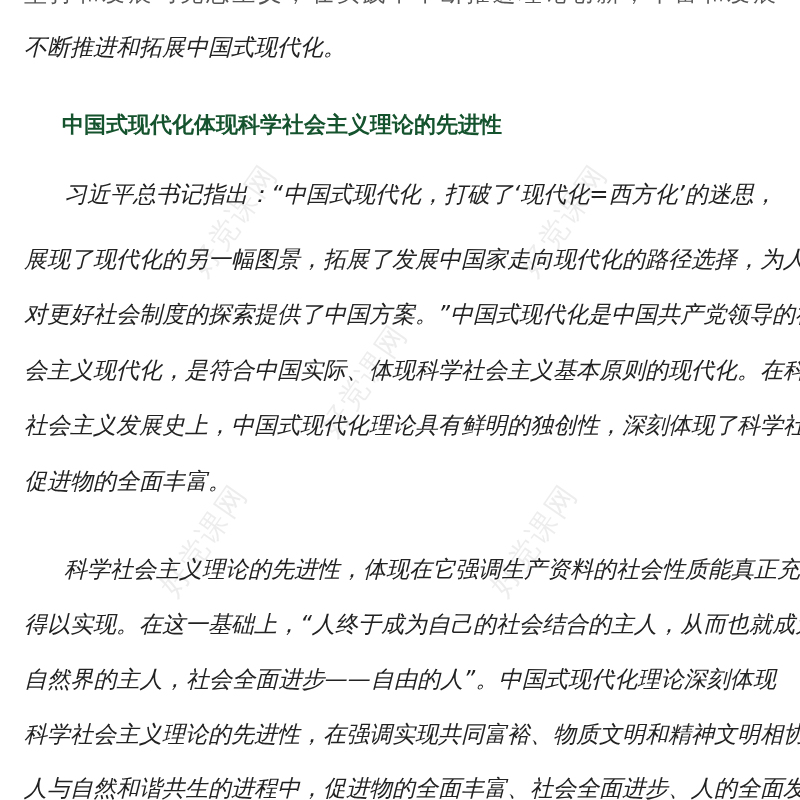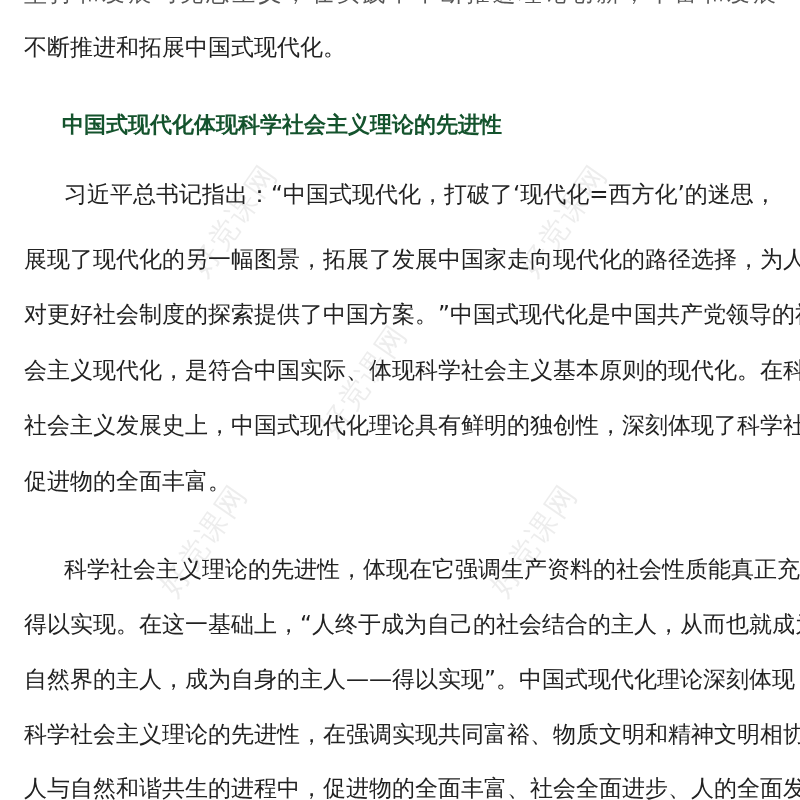--- a/index.html
+++ b/index.html
@@ -27,20 +27,21 @@
       left: 24px;
       width: 752px;
       font-size: 23px;
       line-height: 30px;
       height: 30px;
       white-space: nowrap;
       text-align: justify;
       text-align-last: justify;
       letter-spacing: 0px;
       color: #222222;
+      font-style: italic;
     }
     .line.last {
       text-align-last: left;
     }
     .line.indent {
       left: 64px;
       width: 712px;
     }
     .heading {
       position: absolute;
@@ -94,17 +95,17 @@
 
   <div class="line indent" style="top:179px;">习近平总书记指出：“中国式现代化，打破了‘现代化=西方化’的迷思，</div>
   <div class="line" style="top:244px;">展现了现代化的另一幅图景，拓展了发展中国家走向现代化的路径选择，为人类</div>
   <div class="line" style="top:299px;">对更好社会制度的探索提供了中国方案。”中国式现代化是中国共产党领导的社</div>
   <div class="line" style="top:355px;">会主义现代化，是符合中国实际、体现科学社会主义基本原则的现代化。在科学</div>
   <div class="line" style="top:410px;">社会主义发展史上，中国式现代化理论具有鲜明的独创性，深刻体现了科学社会</div>
   <div class="line last" style="top:466px;">促进物的全面丰富。</div>
 
   <div class="line indent" style="top:554px;">科学社会主义理论的先进性，体现在它强调生产资料的社会性质能真正充分</div>
   <div class="line" style="top:609px;">得以实现。在这一基础上，“人终于成为自己的社会结合的主人，从而也就成为</div>
-  <div class="line" style="top:664px;">自然界的主人，成为自身的主人——得以实现”。中国式现代化理论深刻体现</div>
+  <div class="line" style="top:664px;">自然界的主人，社会全面进步——自由的人”。中国式现代化理论深刻体现</div>
   <div class="line" style="top:719px;">科学社会主义理论的先进性，在强调实现共同富裕、物质文明和精神文明相协调、</div>
   <div class="line" style="top:773px;">人与自然和谐共生的进程中，促进物的全面丰富、社会全面进步、人的全面发展。</div>
 
 </div>
 
 </body></html>

